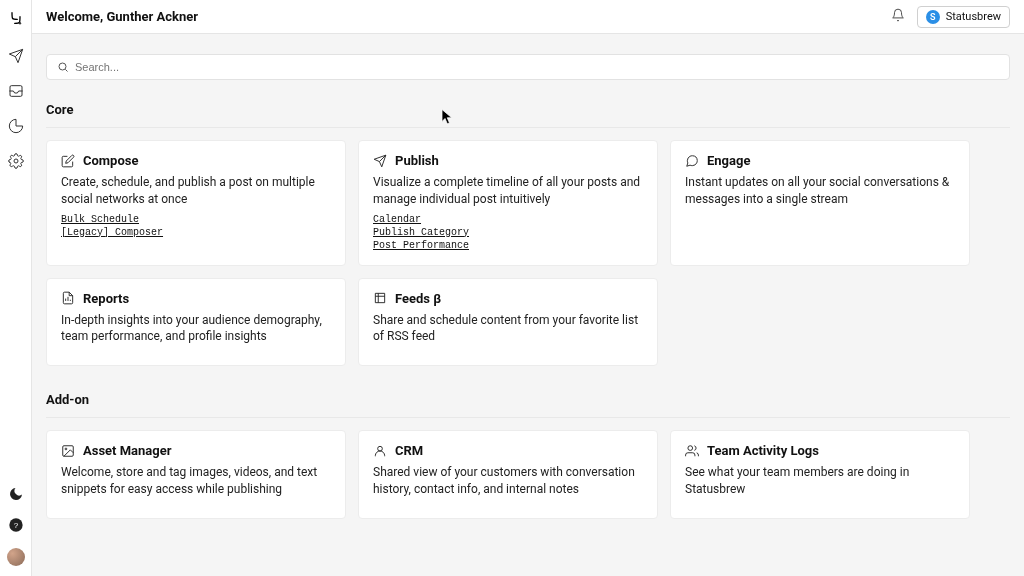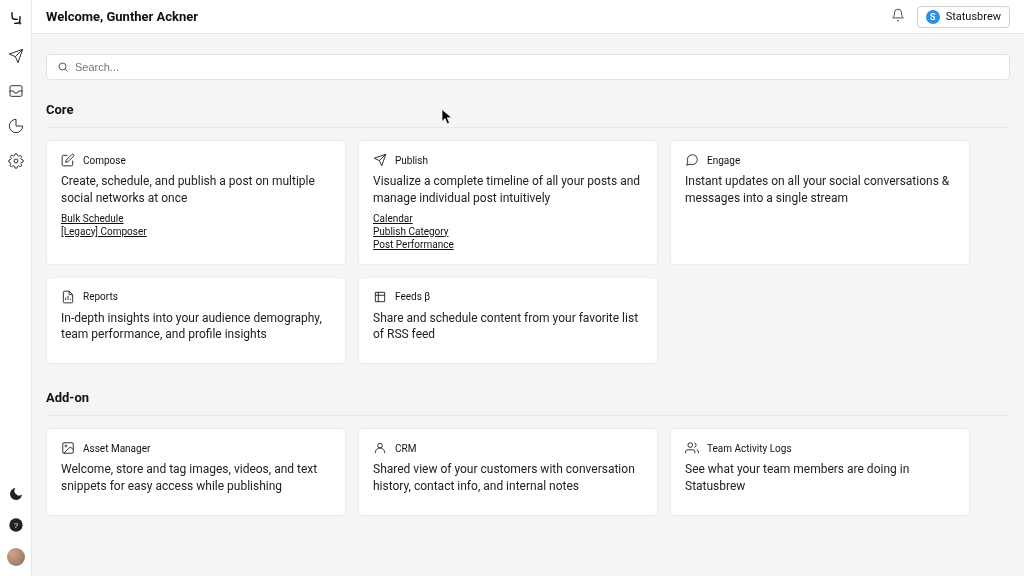--- a/index.html
+++ b/index.html
@@ -67,23 +67,23 @@
   .section-title { font-weight:700; font-size:13px; margin-bottom:10px; }
   .divider { border-top:1px solid #e8e8e8; margin-bottom:12px; }
   .cards { display:flex; flex-wrap:wrap; gap:12px; margin-bottom:26px; }
   .card {
     background:#fff; border:1px solid #ececec; border-radius:4px;
     padding:12px 14px 14px 14px;
     width: 300px;
   }
   .card .head { display:flex; align-items:center; gap:8px; margin-bottom:6px; }
   .card .head svg { width:14px; height:14px; stroke:#222; fill:none; stroke-width:1.6; }
-  .card .head .name { font-weight:400; font-size:10px; }
+  .card .head .name { font-weight:700; font-size:13px; }
   .card .desc { font-size:12px; color:#222; line-height:1.4; margin-bottom:6px; }
-  .card .links { display:flex; flex-direction:column; gap:2px; }
+  .card .links { display:flex; flex-direction:column; gap:2px;font-family:Liberation Mono, monospace; }
   .card .links a { font-size:10px; color:#111; text-decoration:underline; cursor:pointer; }
   .cursor {
     position:absolute; left:440px; top:108px; pointer-events:none;
   }
   .cursor svg { width:16px; height:18px; }
 </style>
 </head>
 <body>
 
 <div class="app">

